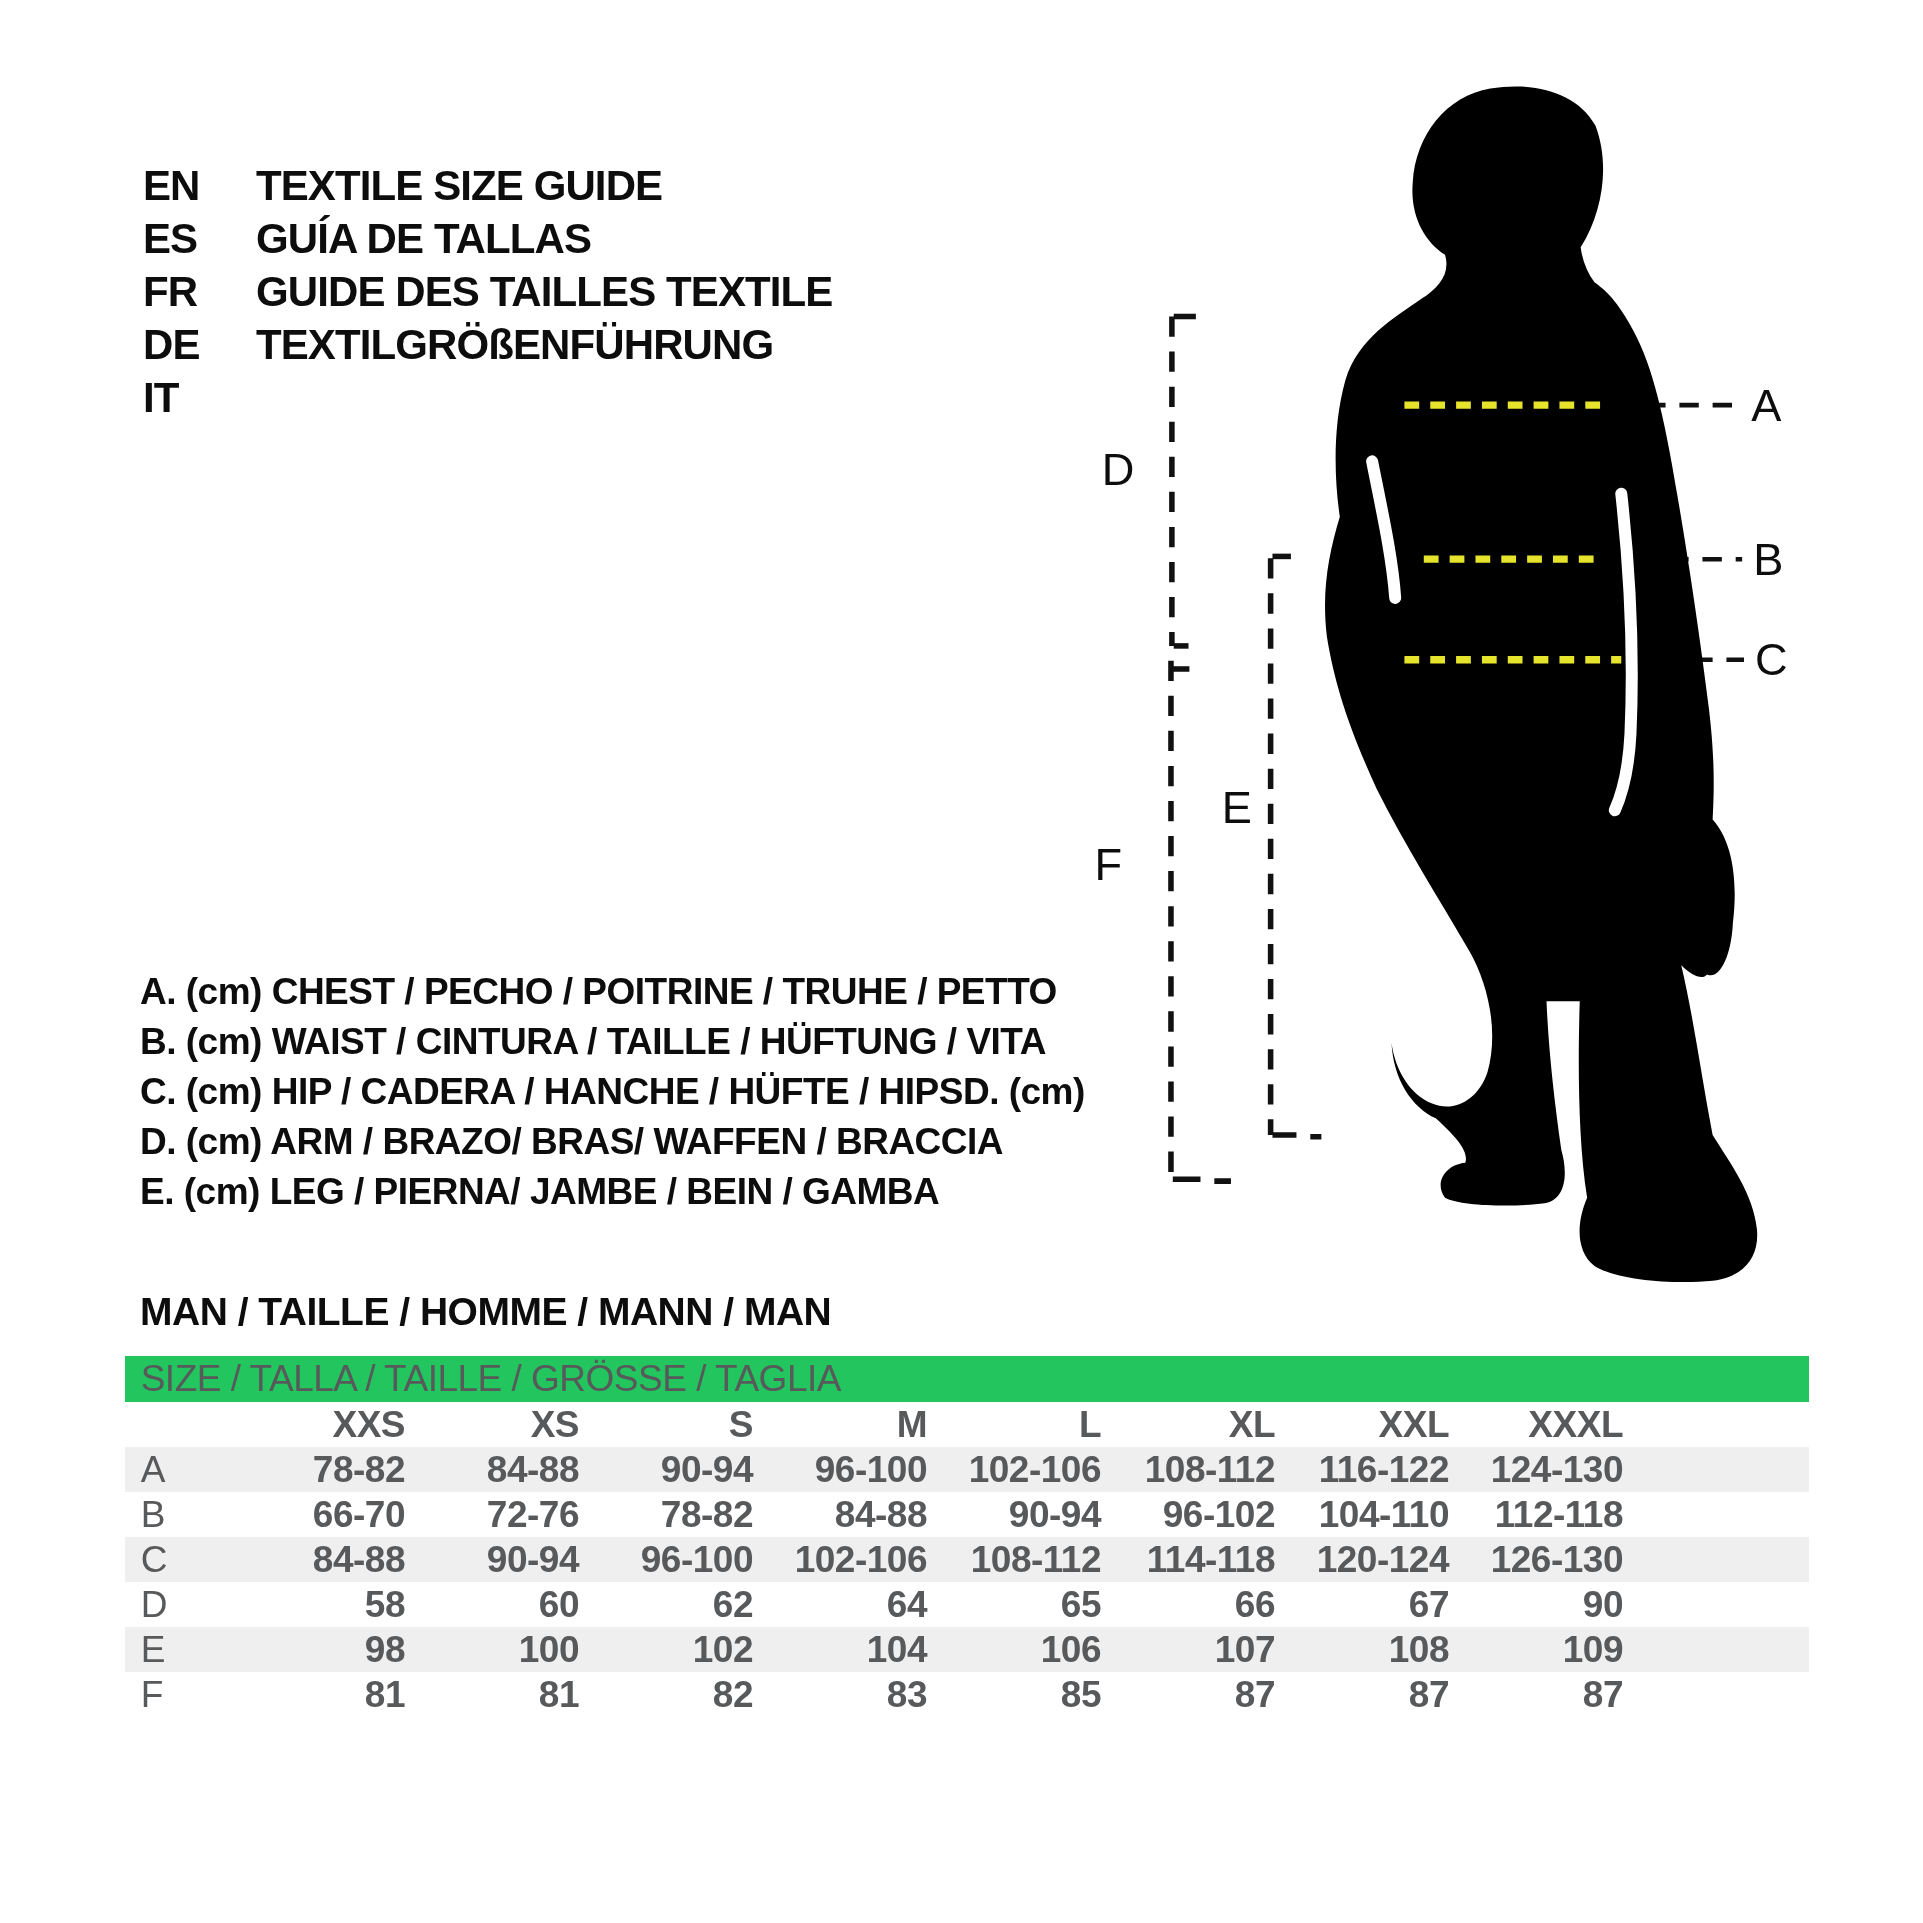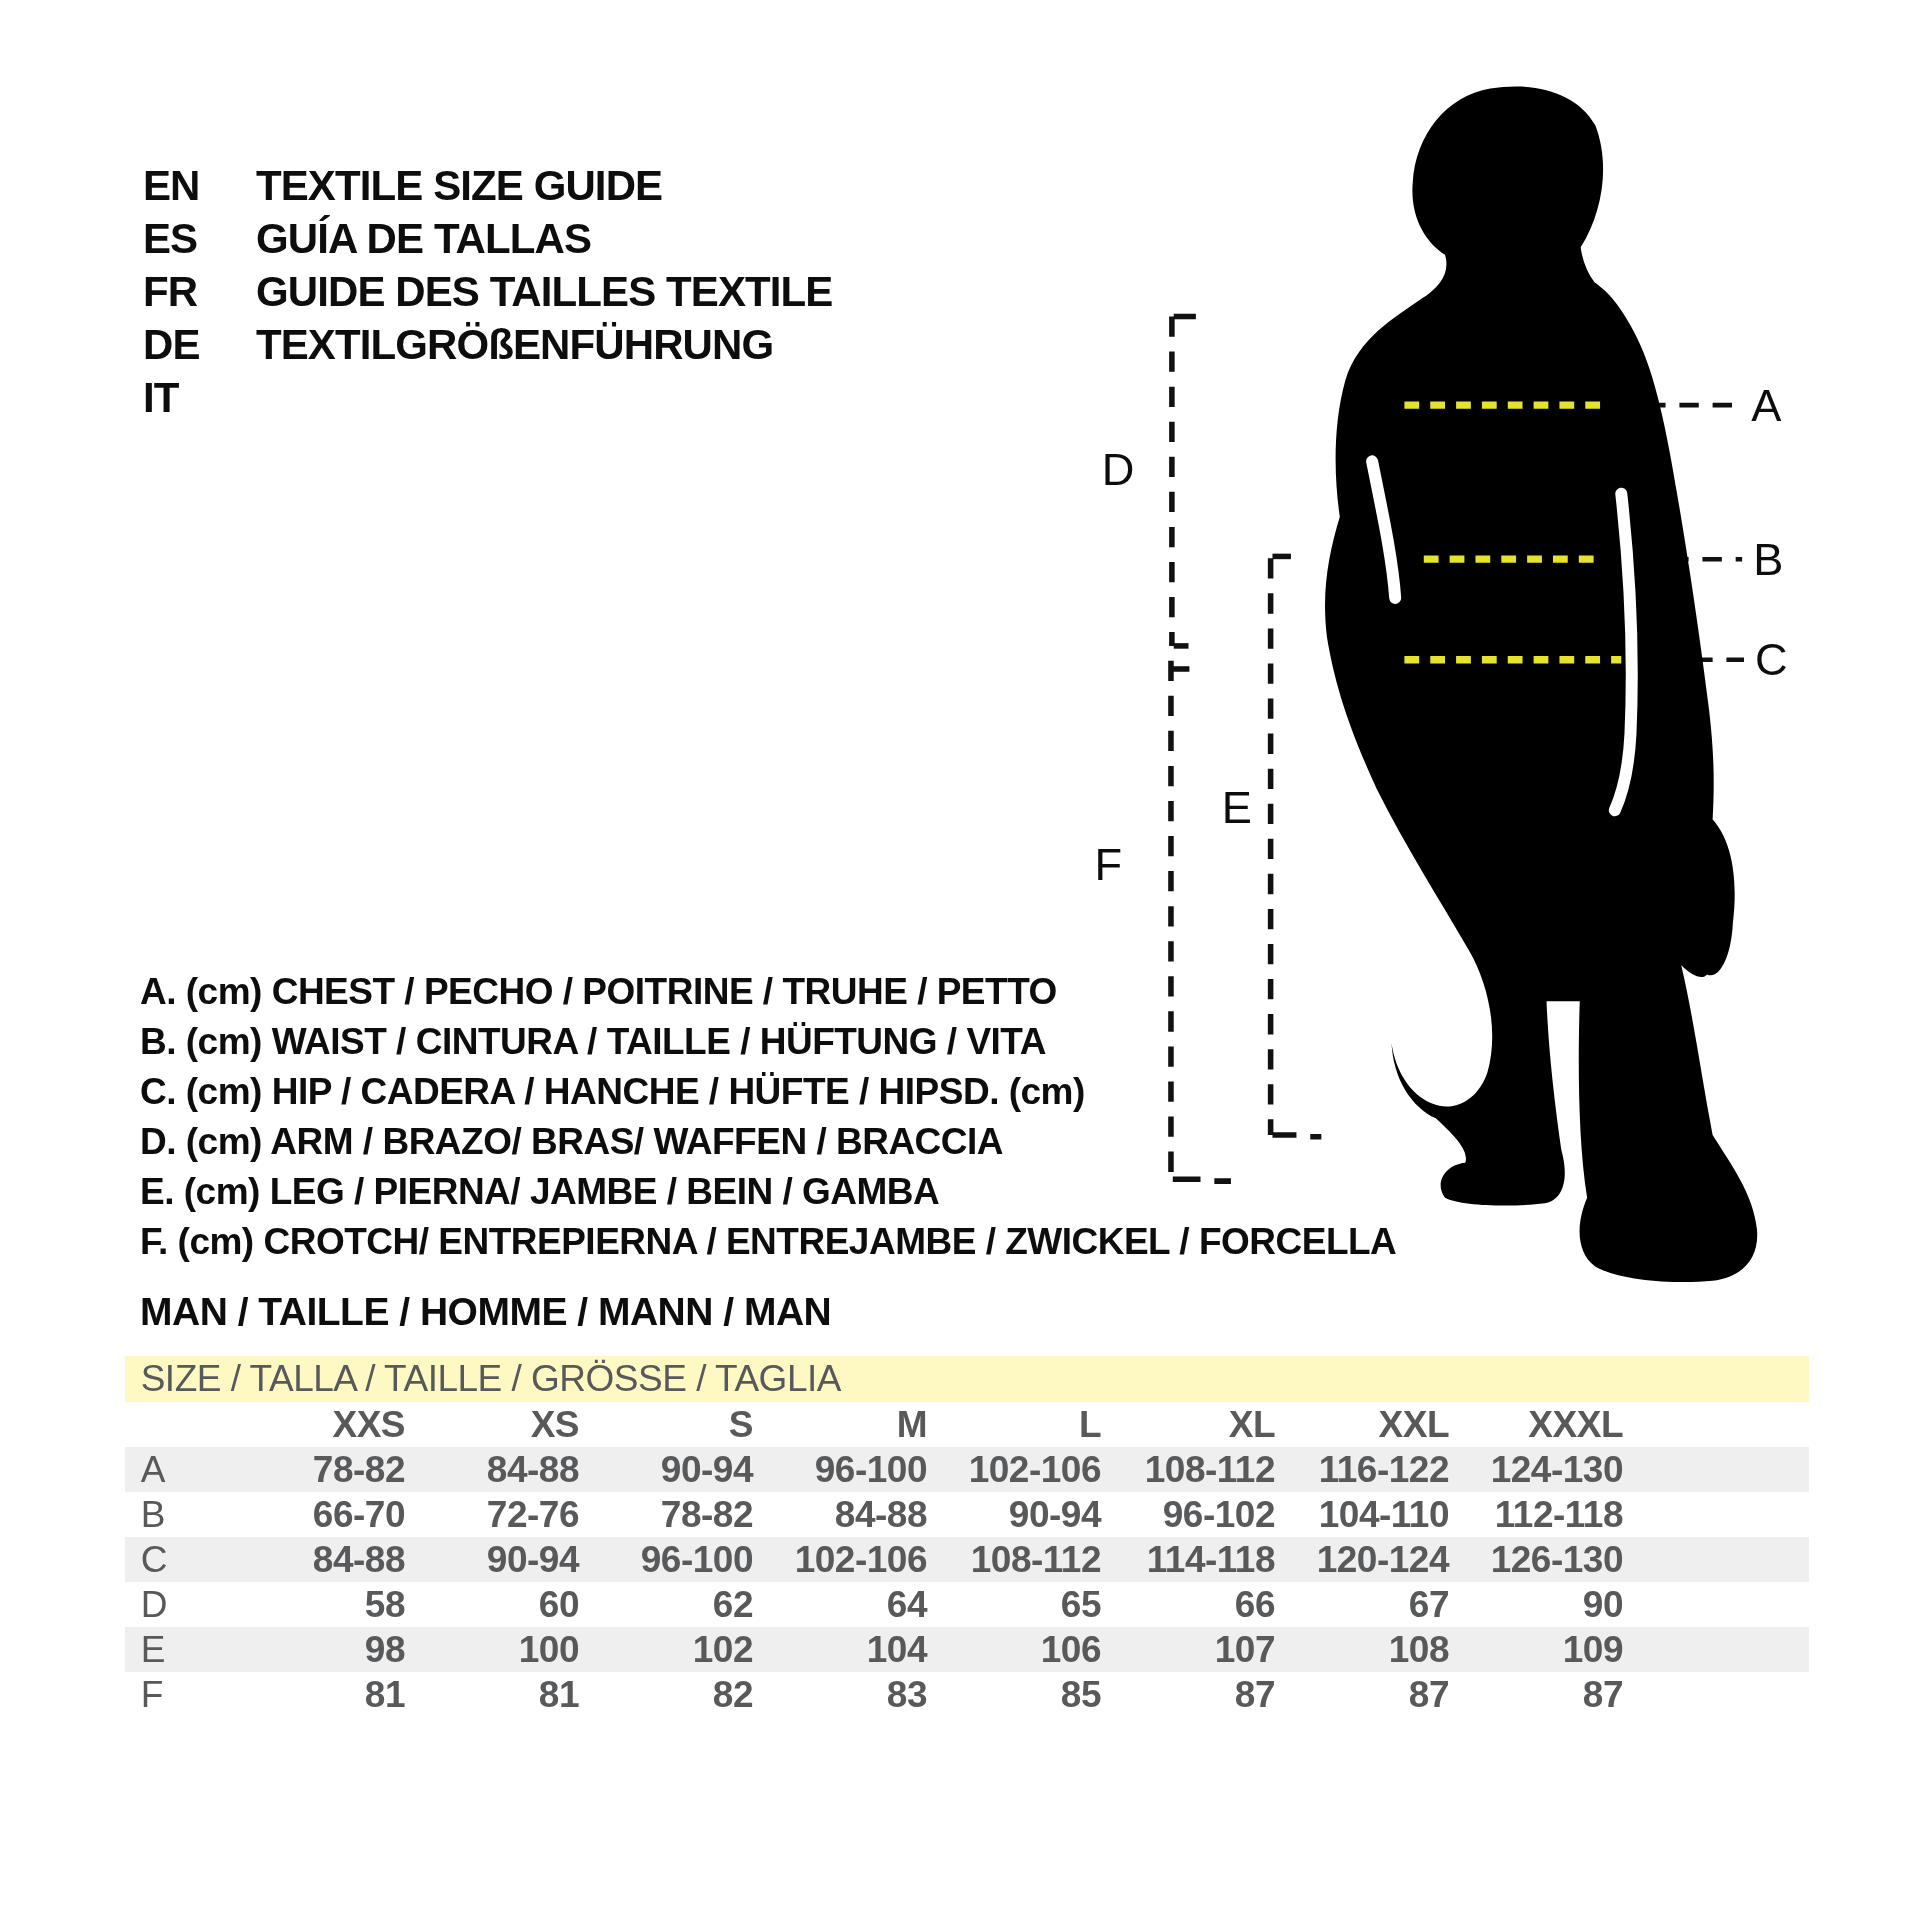--- a/index.html
+++ b/index.html
@@ -48,21 +48,21 @@
     position:absolute;left:140px;top:1290px;
     font-size:39px;font-weight:700;letter-spacing:-0.5px;
     font-stretch:condensed;white-space:nowrap;
   }
   
   .size-table{
     position:absolute;left:125px;top:1356px;width:1684px;
     font-stretch:condensed;
   }
   .size-table-header{
-    height:46px;background:#fef9c3;color:#58595b;
+    height:46px;background:#22c55e;color:#58595b;
     font-size:37px;font-weight:400;letter-spacing:-0.5px;
     display:flex;align-items:center;padding-left:15.7px;box-sizing:border-box;
     white-space:nowrap;
   }
   .t-row{
     display:flex;height:45px;align-items:center;
     color:#58595b;font-size:37px;font-weight:400;letter-spacing:-0.5px;
   }
   .t-row.striped{background:#efefef;}
   .t-label{width:106px;flex:0 0 106px;padding-left:15.7px;box-sizing:border-box;}
@@ -171,21 +171,20 @@
   <text class="marker-letter" x="1324" y="892">E</text>
   <text class="marker-letter" x="1186" y="954">F</text>
 </svg>
 
 <div class="legend-block">
   <div class="legend-line">A. (cm) CHEST / PECHO / POITRINE / TRUHE / PETTO</div>
   <div class="legend-line">B. (cm) WAIST / CINTURA / TAILLE / HÜFTUNG / VITA</div>
   <div class="legend-line">C. (cm) HIP / CADERA / HANCHE / HÜFTE / HIPSD. (cm)</div>
   <div class="legend-line">D. (cm) ARM / BRAZO/ BRAS/ WAFFEN / BRACCIA</div>
   <div class="legend-line">E. (cm) LEG / PIERNA/ JAMBE / BEIN / GAMBA</div>
-  <div class="legend-line">F. (cm) CROTCH/ ENTREPIERNA / ENTREJAMBE / ZWICKEL / FORCELLA</div>
 </div>
 
 <div class="category-line">MAN / TAILLE / HOMME / MANN / MAN</div>
 
 <div class="size-table">
   <div class="size-table-header">SIZE / TALLA / TAILLE / GRÖSSE / TAGLIA</div>
 
   <div class="t-row">
     <span class="t-label"></span>
     <span class="t-cell">XXS</span>

